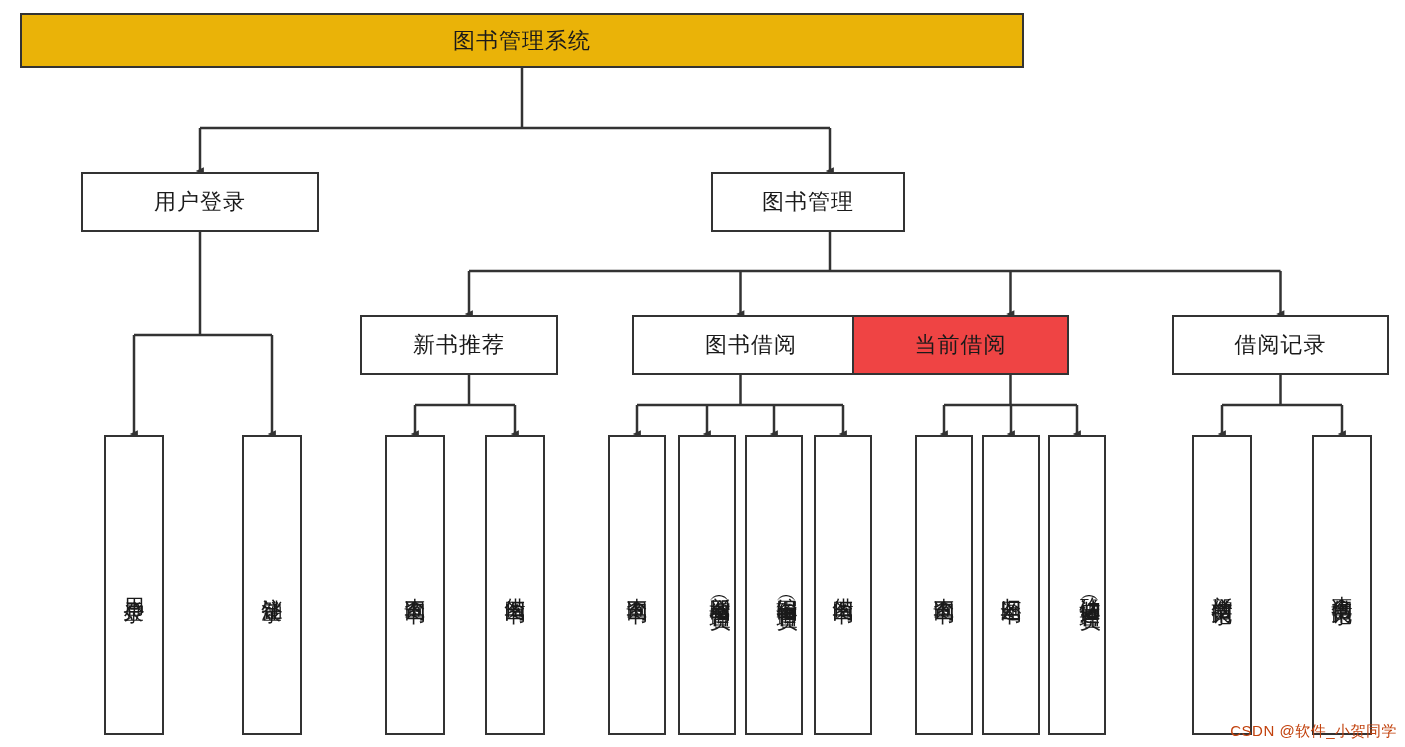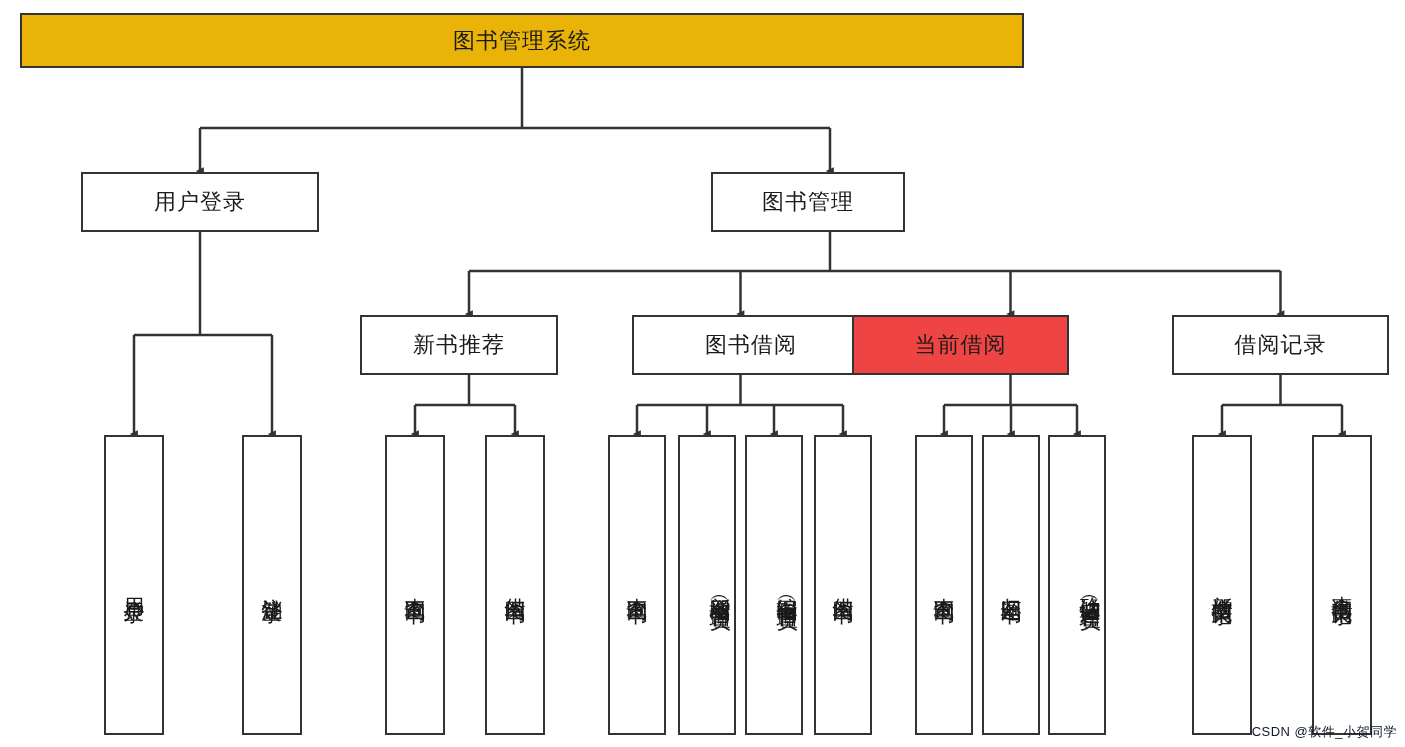--- a/index.html
+++ b/index.html
@@ -55,22 +55,22 @@
     padding-top: 0;
   }
   .node-label {
     display: block;
     white-space: nowrap;
   }
   #watermark {
     position: absolute;
     right: 8px;
     bottom: 6px;
-    font-size: 13px;
-    color: #0f172a;
+    font-size: 15px;
+    color: #c2410c;
     letter-spacing: 0.5px;
     white-space: nowrap;
   }
 </style>
 </head>
 <body>
 
 <div id="diagram-root">
 
   <svg class="edges" viewBox="0 0 1405 747">

